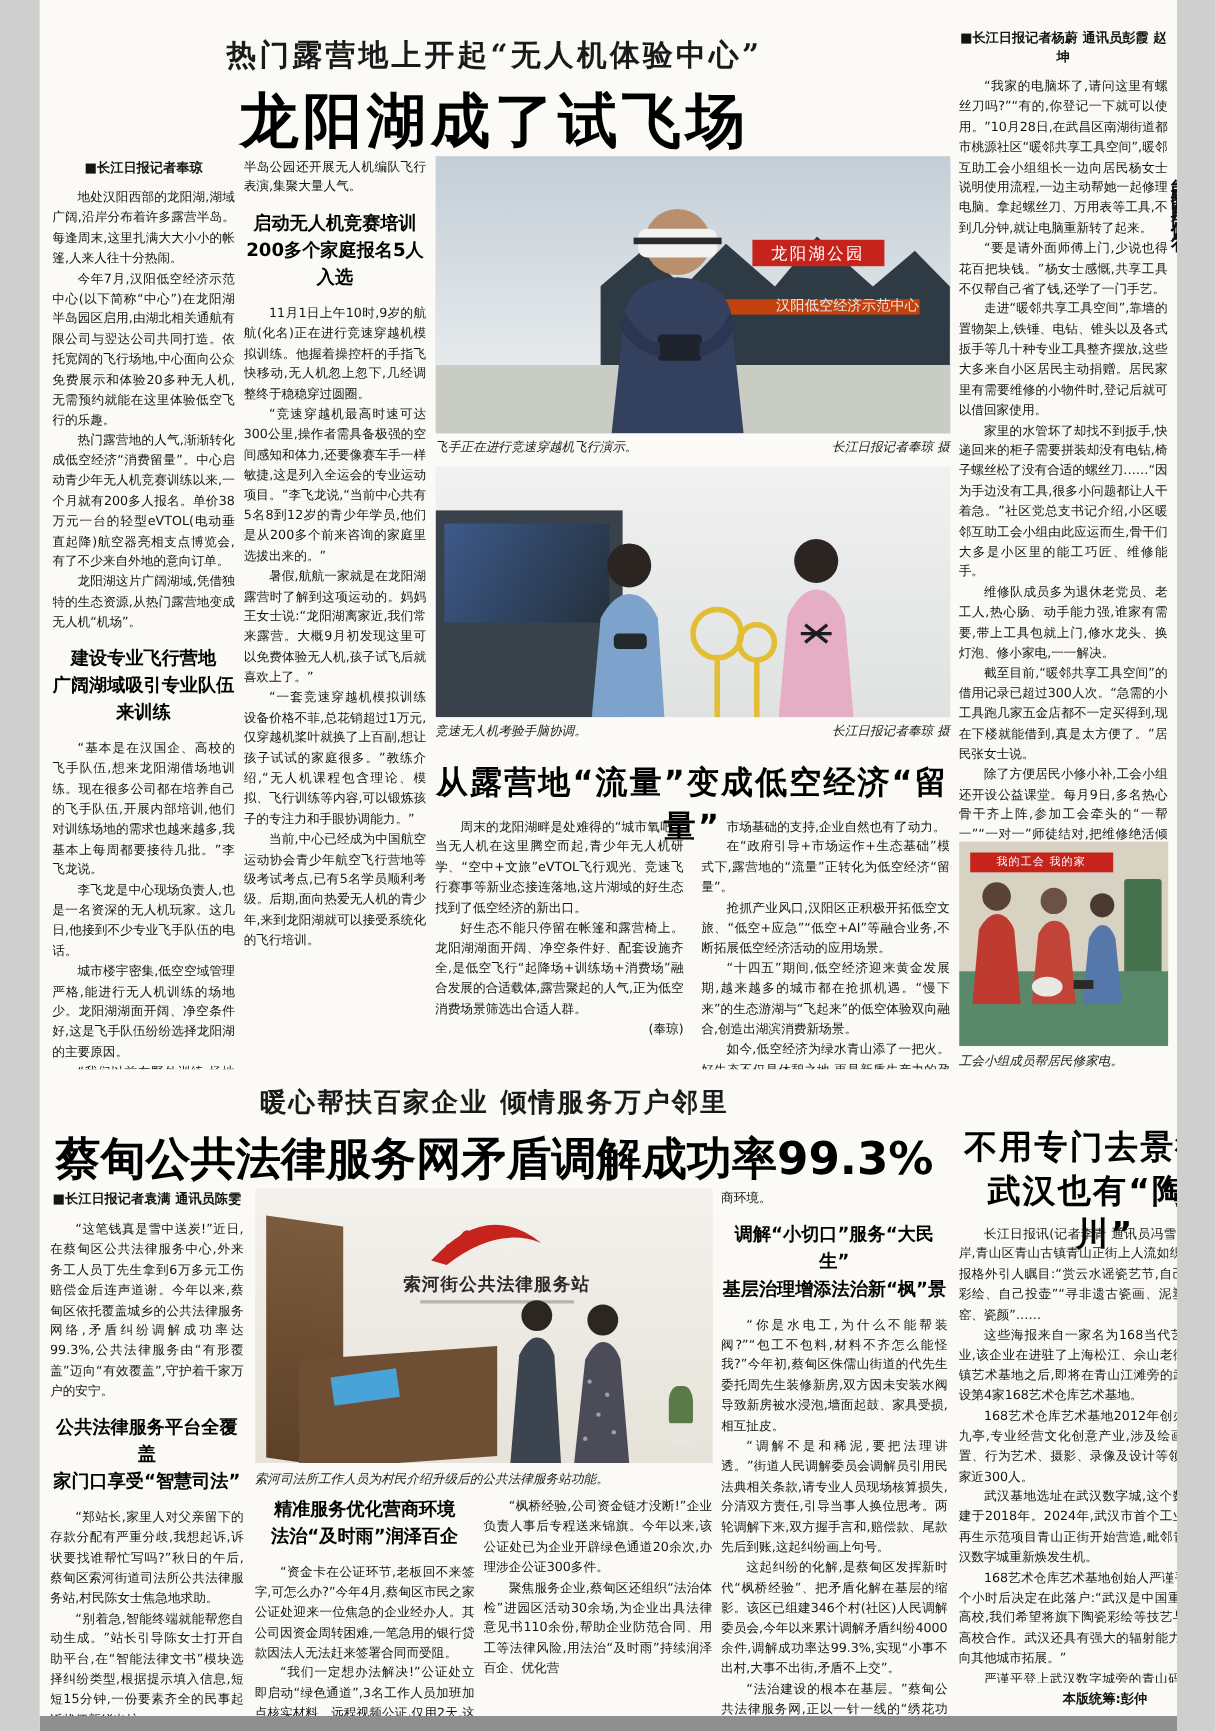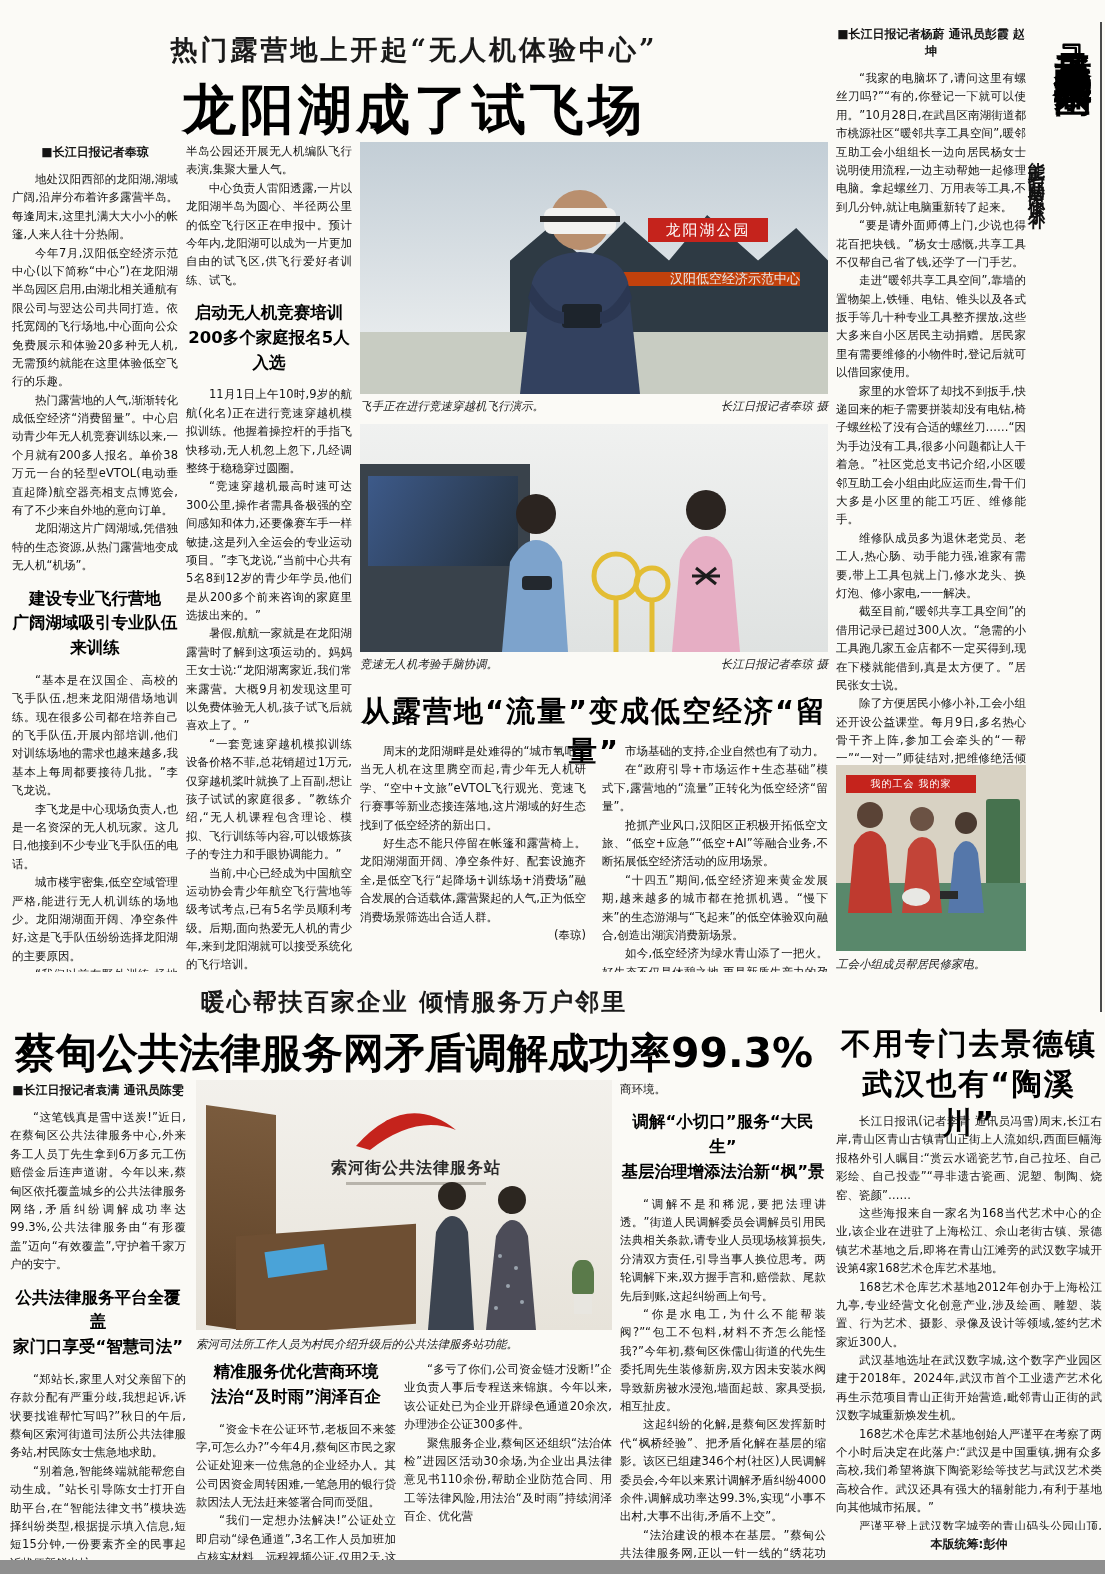--- a/index.html
+++ b/index.html
@@ -1,17 +1,17 @@
 <!DOCTYPE html>
 <html><head>
 <meta charset="utf-8">
 <style>
   html,body{margin:0;padding:0;background:#cfcfcf;}
-  .page{position:relative;width:1105px;height:1574px;margin:0 auto;background:#fbfaf6;
-        font-family:"DejaVu Sans","Liberation Sans",sans-serif;color:#141414;overflow:hidden;}
+  .page{position:relative;width:1010px;height:1574px;margin:0 auto;background:#fbfaf6;
+        font-family:"DejaVu Sans","Liberation Sans",sans-serif;color:#141414;overflow:hidden;padding-left:24px;}
   .abs{position:absolute;}
   .kicker{font-family:"DejaVu Serif","Liberation Serif",serif;font-weight:bold;text-align:center;color:#1a1a1a;}
   .k1{font-size:27px;letter-spacing:3px;}
   .k2{font-size:24px;letter-spacing:2px;}
   .headline{font-weight:900;text-align:center;color:#000;margin:0;}
   .h1{font-size:54px;letter-spacing:4px;margin-top:6px;text-align:center;}
   .h2{font-size:41px;letter-spacing:0px;margin-top:8px;}
   .h3{font-size:30px;line-height:1.32;letter-spacing:2px;}
   .byline{font-size:12px;font-weight:bold;text-align:center;margin:2px 0 9px 0;}
   .bodytext p{margin:0;text-indent:2em;font-size:11.5px;line-height:1.6;text-align:justify;}
@@ -60,23 +60,20 @@
         <p>李飞龙是中心现场负责人,也是一名资深的无人机玩家。这几日,他接到不少专业飞手队伍的电话。</p>
         <p>城市楼宇密集,低空空域管理严格,能进行无人机训练的场地少。龙阳湖湖面开阔、净空条件好,这是飞手队伍纷纷选择龙阳湖的主要原因。</p>
         <p>“我们以前在野外训练,场地和配套条件有限,组建竞赛队伍后需要固定且专业的飞行训练场。龙阳湖场地专业、氛围好,大家还能一起切磋交流。”一位来自某在汉央企的飞手告诉记者。</p>
       </div>
   </div>
 
   <div class="abs col" style="left:186px;top:142px;width:166px;height:830px;">
     <div class="bodytext cont">
         <p>半岛公园还开展无人机编队飞行表演,集聚大量人气。</p>
       </div>
-    <div class="bodytext">
-        <p>中心负责人雷阳透露,一片以龙阳湖半岛为圆心、半径两公里的低空飞行区正在申报中。预计今年内,龙阳湖可以成为一片更加自由的试飞区,供飞行爱好者训练、试飞。</p>
-      </div>
     <div class="subhead">
       <span>启动无人机竞赛培训</span><br>
       <span>200多个家庭报名5人入选</span>
     </div>
     <div class="bodytext">
         <p>11月1日上午10时,9岁的航航(化名)正在进行竞速穿越机模拟训练。他握着操控杆的手指飞快移动,无人机忽上忽下,几经调整终于稳稳穿过圆圈。</p>
         <p>“竞速穿越机最高时速可达300公里,操作者需具备极强的空间感知和体力,还要像赛车手一样敏捷,这是列入全运会的专业运动项目。”李飞龙说,“当前中心共有5名8到12岁的青少年学员,他们是从200多个前来咨询的家庭里选拔出来的。”</p>
         <p>暑假,航航一家就是在龙阳湖露营时了解到这项运动的。妈妈王女士说:“龙阳湖离家近,我们常来露营。大概9月初发现这里可以免费体验无人机,孩子试飞后就喜欢上了。”</p>
         <p>“一套竞速穿越机模拟训练设备价格不菲,总花销超过1万元,仅穿越机桨叶就换了上百副,想让孩子试试的家庭很多。”教练介绍,“无人机课程包含理论、模拟、飞行训练等内容,可以锻炼孩子的专注力和手眼协调能力。”</p>
         <p>当前,中心已经成为中国航空运动协会青少年航空飞行营地等级考试考点,已有5名学员顺利考级。后期,面向热爱无人机的青少年,来到龙阳湖就可以接受系统化的飞行培训。</p>
@@ -236,36 +233,36 @@
       <span>精准服务优化营商环境</span><br>
       <span>法治“及时雨”润泽百企</span>
     </div>
     <div class="bodytext">
         <p>“资金卡在公证环节,老板回不来签字,可怎么办?”今年4月,蔡甸区市民之家公证处迎来一位焦急的企业经办人。其公司因资金周转困难,一笔急用的银行贷款因法人无法赶来签署合同而受阻。</p>
         <p>“我们一定想办法解决!”公证处立即启动“绿色通道”,3名工作人员加班加点核实材料、远程视频公证,仅用2天,这笔救急贷款顺利到账。</p>
       </div>
   </div>
   <div class="abs col" style="left:404px;top:1360px;width:208px;height:210px;">
     <div class="bodytext">
-        <p>“多亏了你们,公司资金链才没断!”企业负责人事后专程送来锦旗。今年以来,该公证处已为企业开辟绿色通道20余次,办理涉企公证300多件。</p>
+        <p>“枫桥经验,公司资金链才没断!”企业负责人事后专程送来锦旗。今年以来,该公证处已为企业开辟绿色通道20余次,办理涉企公证300多件。</p>
         <p>聚焦服务企业,蔡甸区还组织“法治体检”进园区活动30余场,为企业出具法律意见书110余份,帮助企业防范合同、用工等法律风险,用法治“及时雨”持续润泽百企、优化营</p>
       </div>
   </div>
 
   <div class="abs col" style="left:620px;top:1080px;width:206px;height:492px;">
     <div class="bodytext cont">
         <p>商环境。</p>
       </div>
     <div class="subhead">
       <span>调解“小切口”服务“大民生”</span><br>
       <span>基层治理增添法治新“枫”景</span>
     </div>
     <div class="bodytext">
+        <p>“你是水电工,为什么不能帮装阀?”“包工不包料,材料不齐怎么能怪我?”今年初,蔡甸区侏儒山街道的代先生委托周先生装修新房,双方因未安装水阀导致新房被水浸泡,墙面起鼓、家具受损,相互扯皮。</p>
         <p>“调解不是和稀泥,要把法理讲透。”街道人民调解委员会调解员引用民法典相关条款,请专业人员现场核算损失,分清双方责任,引导当事人换位思考。两轮调解下来,双方握手言和,赔偿款、尾款先后到账,这起纠纷画上句号。</p>
-        <p>“你是水电工,为什么不能帮装阀?”“包工不包料,材料不齐怎么能怪我?”今年初,蔡甸区侏儒山街道的代先生委托周先生装修新房,双方因未安装水阀导致新房被水浸泡,墙面起鼓、家具受损,相互扯皮。</p>
         <p>这起纠纷的化解,是蔡甸区发挥新时代“枫桥经验”、把矛盾化解在基层的缩影。该区已组建346个村(社区)人民调解委员会,今年以来累计调解矛盾纠纷4000余件,调解成功率达99.3%,实现“小事不出村,大事不出街,矛盾不上交”。</p>
         <p>“法治建设的根本在基层。”蔡甸公共法律服务网,正以一针一线的“绣花功夫”,织密群众身边的法治服务网络,为基层治理增添法治新“枫”景,筑牢善治基层根基与治理模式。</p>
       </div>
 
   </div>
 
   <div class="abs" style="left:836px;top:1024px;width:266px;">
     <h2 class="headline h3">
       <span>不用专门去景德镇</span><br>
       <span>武汉也有“陶溪川”</span>

